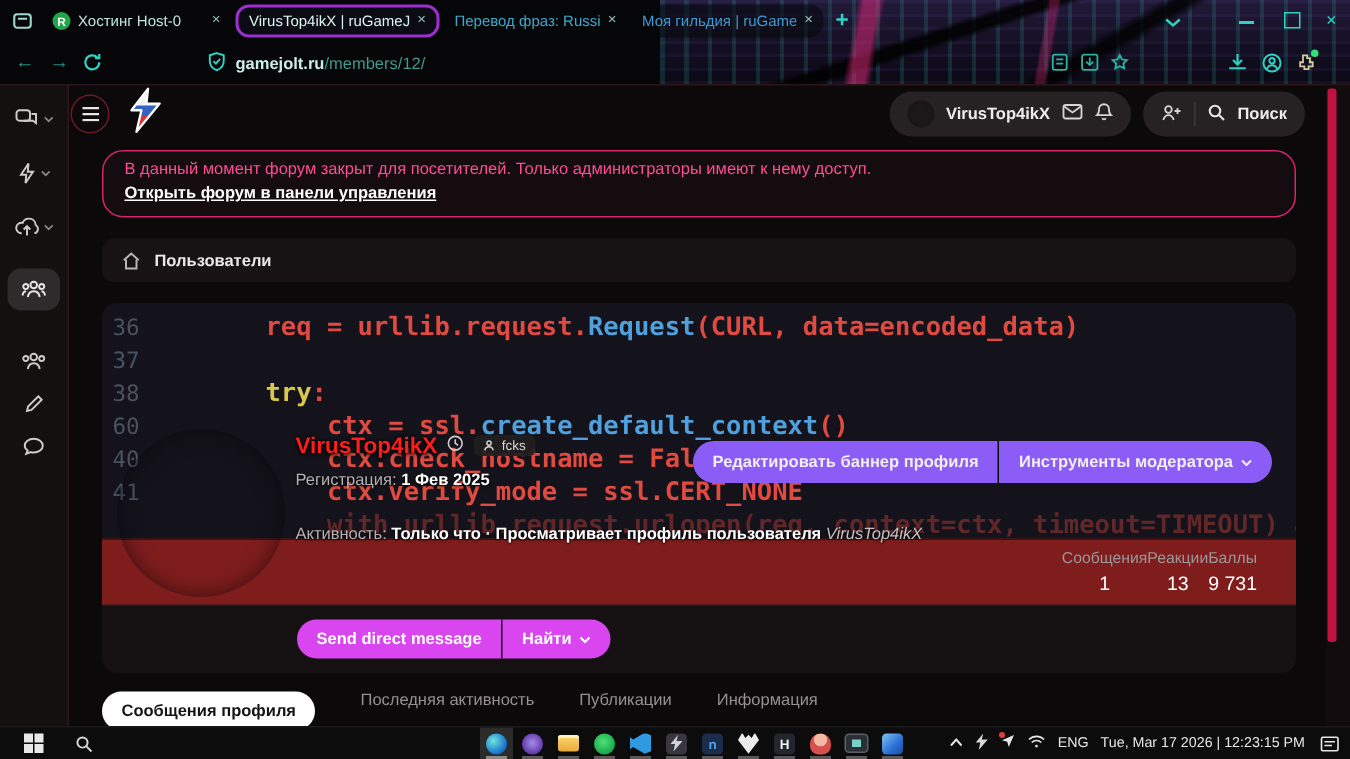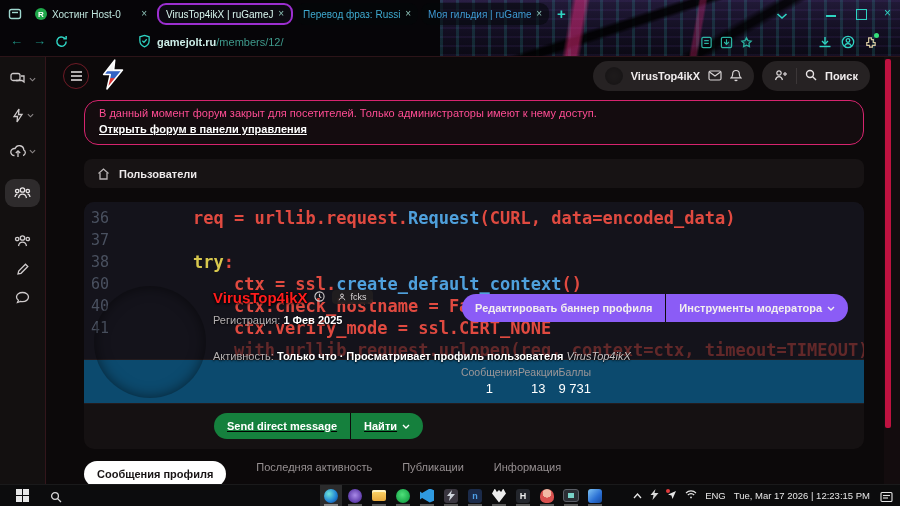--- a/index.html
+++ b/index.html
@@ -49,21 +49,21 @@
   .scrolltop{position:absolute;right:4px;top:44px;width:0;height:0;
     border-left:4px solid transparent;border-right:4px solid transparent;border-bottom:6px solid #2fd3c2;}
 
   
   .page{position:absolute;top:56px;left:0;right:0;bottom:22px;background:#0c090a;border-top:1px solid #2c1418;box-sizing:border-box;}
   .sidebar{position:absolute;left:0;top:0;bottom:0;width:45px;background:#131010;border-right:1px solid #33161b;}
   .side-it{width:45px;height:28px;display:flex;align-items:center;justify-content:center;gap:3px;color:#cfcbcc;margin-top:8px;}
   .side-act{width:35px;height:28px;margin:14px auto 0;background:#2e2b2c;border-radius:9px;
             display:flex;align-items:center;justify-content:center;color:#e8e4e5;}
   .chev{color:#8a8586;}
-  .main{position:absolute;left:45px;top:0;right:16px;bottom:0;overflow:hidden;padding-left:16px;}
+  .main{position:absolute;left:45px;top:0;right:16px;bottom:0;overflow:hidden;}
 
   .pgheader{display:flex;align-items:center;height:38px;padding:0 14px 0 2px;gap:10px;}
   .burger{width:24px;height:24px;border:1px solid rgba(190,40,60,.55);border-radius:50%;
           display:flex;align-items:center;justify-content:center;color:#e8e4e5;}
   .hdr-right{margin-left:auto;display:flex;gap:8px;align-items:center;}
   .pill{display:flex;align-items:center;gap:8px;background:#262223;border-radius:16px;
         height:30px;padding:0 12px;color:#f0eced;font-size:11px;font-weight:bold;}
   .mini-ava{width:18px;height:18px;border-radius:50%;flex:none;}
   .pdiv{width:1px;height:16px;background:#3c3738;}
 
@@ -104,27 +104,27 @@
   .badge{display:flex;align-items:center;gap:4px;background:rgba(34,30,31,.92);border-radius:4px;
          padding:2px 6px;color:#d8d4d5;font-size:9px;}
   .reg{margin-top:8px;font-size:11px;color:#b5b0b1;text-shadow:0 1px 2px #000;}
   .reg b,.act b{color:#fff;}
   .act{margin-top:24px;font-size:11px;color:#b5b0b1;text-shadow:0 1px 2px #000;}
   .act i{color:#c5c0c1;}
   .hdrbtns{position:absolute;right:16px;top:92px;display:flex;background:#8b5cf6;border-radius:16px;overflow:hidden;}
   .hbtn{padding:8px 13px;font-size:11px;font-weight:bold;color:#f2eeef;display:flex;align-items:center;gap:5px;}
   .hbtn+.hbtn{border-left:1px solid #0d0b0c;}
 
-  .stats{display:flex;justify-content:center;align-items:center;
-         padding:6px 26px 7px 130px;border-top:1px solid #241b1d;border-bottom:1px solid #241b1d;background:#0c4a6e;}
+  .stats{display:flex;justify-content:flex-end;align-items:center;
+         padding:6px 26px 7px 130px;border-top:1px solid #241b1d;border-bottom:1px solid #241b1d;background:#7f1d1d;}
   .stat{text-align:center;}
   .stat .lb{font-size:10.5px;color:#9c9798;}
   .stat .vl{font-size:13px;color:#fff;margin-top:3px;}
   .dmrow{padding:9px 0 10px 130px;}
-  .pillgrp{display:inline-flex;background:#15803d;border-radius:16px;overflow:hidden;text-decoration:underline;}
+  .pillgrp{display:inline-flex;background:#d946ef;border-radius:16px;overflow:hidden;}
   .pbtn{padding:7px 13px;font-size:11px;font-weight:bold;color:#fff;display:flex;align-items:center;gap:5px;}
   .pbtn+.pbtn{border-left:1px solid #0d0b0c;}
 
   .ptabs{display:flex;gap:30px;margin:12px 20px 0 23px;font-size:11px;}
   .ptab{color:#979092;}
   .ptab.active{background:#fff;color:#171314;font-weight:bold;border-radius:15px;padding:7px 13px;}
 
   .pgscroll{position:absolute;right:0;top:0;bottom:0;width:16px;background:#130c0e;}
   .pgthumb{position:absolute;left:1px;top:2px;bottom:56px;width:6px;background:#bf1240;border-radius:2px;}
 

